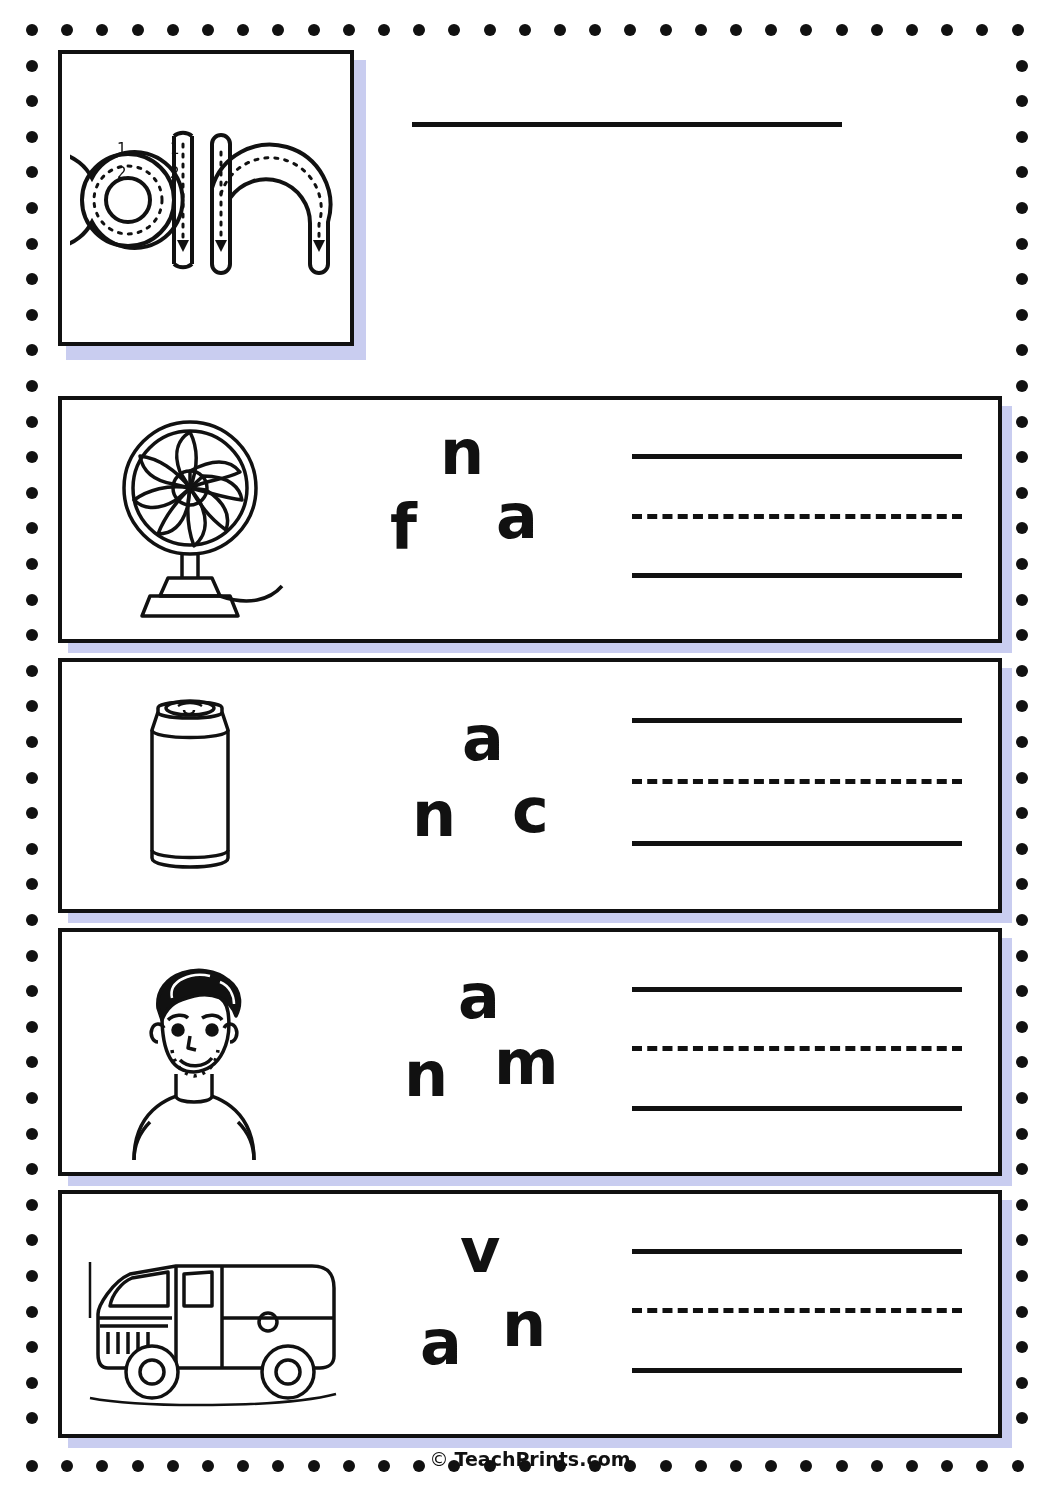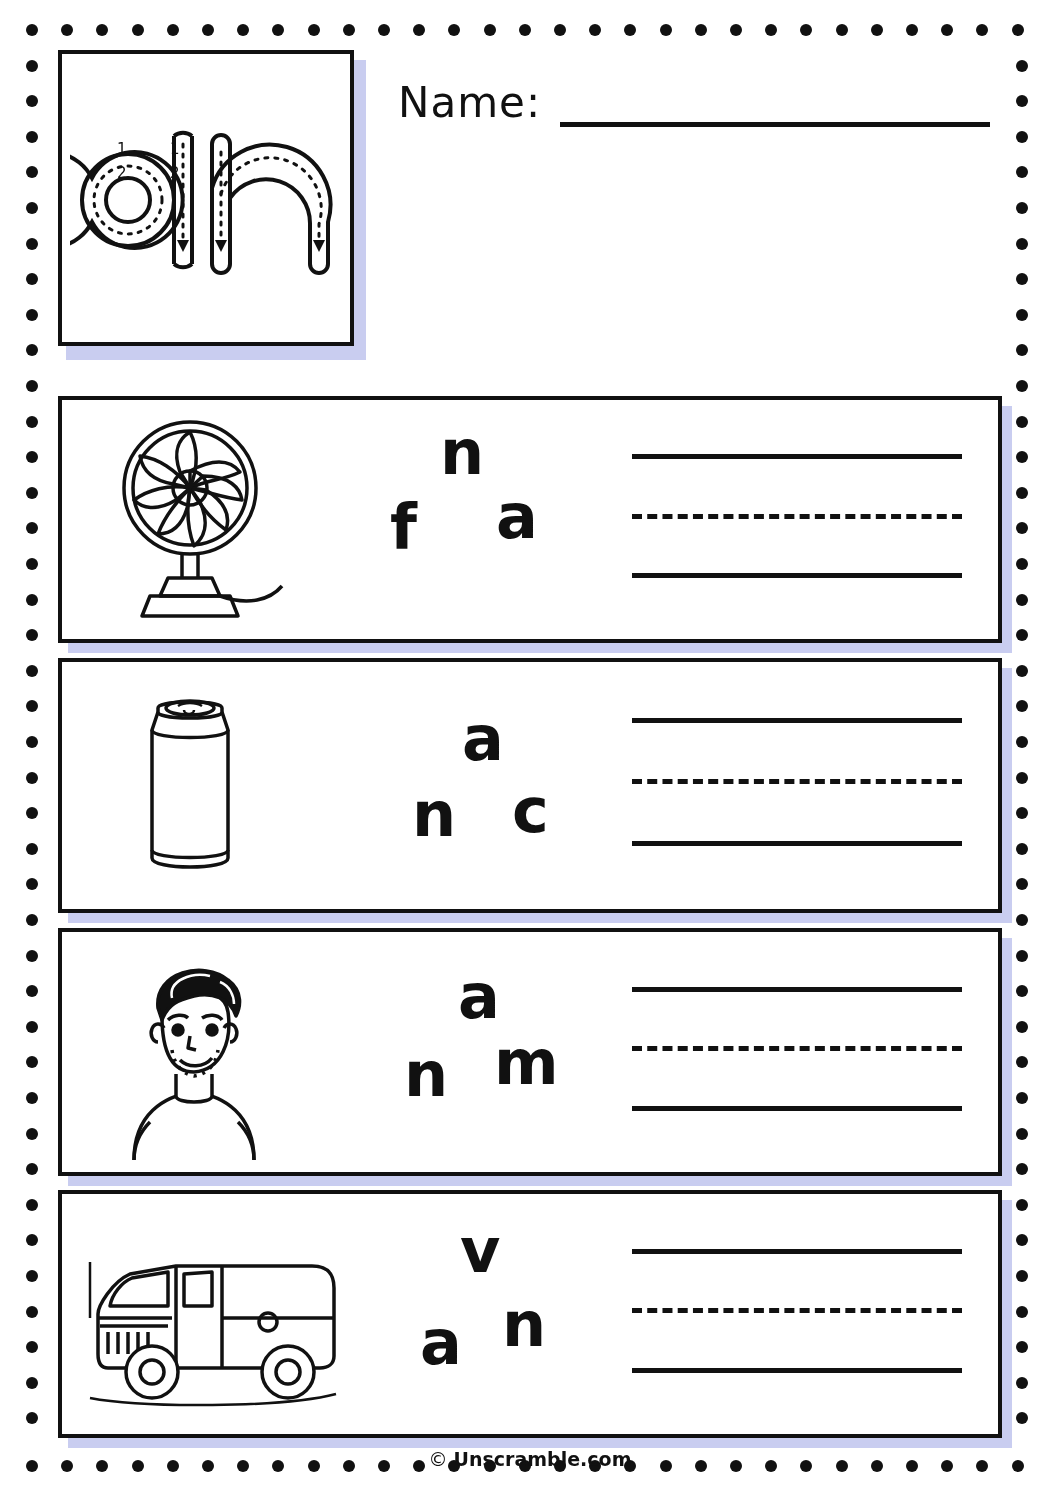--- a/index.html
+++ b/index.html
@@ -338,21 +338,20 @@
           <path d="M117 138 l-6 -12 l12 0 Z" fill="#111"></path>
         </g>
         <text x="47" y="40" font-size="15" fill="#111" font-family="DejaVu Sans, sans-serif">1</text>
         <text x="47" y="64" font-size="15" fill="#111" font-family="DejaVu Sans, sans-serif">2</text>
         <text x="100" y="40" font-size="15" fill="#111" font-family="DejaVu Sans, sans-serif">1</text>
         <text x="100" y="64" font-size="15" fill="#111" font-family="DejaVu Sans, sans-serif">2</text>
       </svg>
     </div>
 
     <div class="name-wrap">
-      <span class="name-label">Name:</span>
       <span class="name-line"></span>
     </div>
   </div>
 
   <div id="rows">
       <div class="row-shadow" style="left: 68px; top: 406px; width: 944px; height: 247px;"></div>
       <div class="row" style="left: 58px; top: 396px; width: 944px; height: 247px;">
         <div class="row-inner">
           <div class="pic">
             <svg viewBox="0 0 260 230" width="260" height="230" style="position: absolute; left: 0px; top: 10px;">
@@ -488,15 +487,15 @@
           <div class="writing">
             <div class="wline" style="top: 55px;"></div>
             <div class="wline dashed" style="top: 114px;"></div>
             <div class="wline" style="top: 174px;"></div>
           </div>
         </div>
       </div>
     </div>
 
   <div class="footer">
-    <span>© </span><span class="brand">Unscramble.com</span>
+    <span>© </span><span class="brand">TeachPrints.com</span>
   </div>
 </div>
 
 </body></html>

